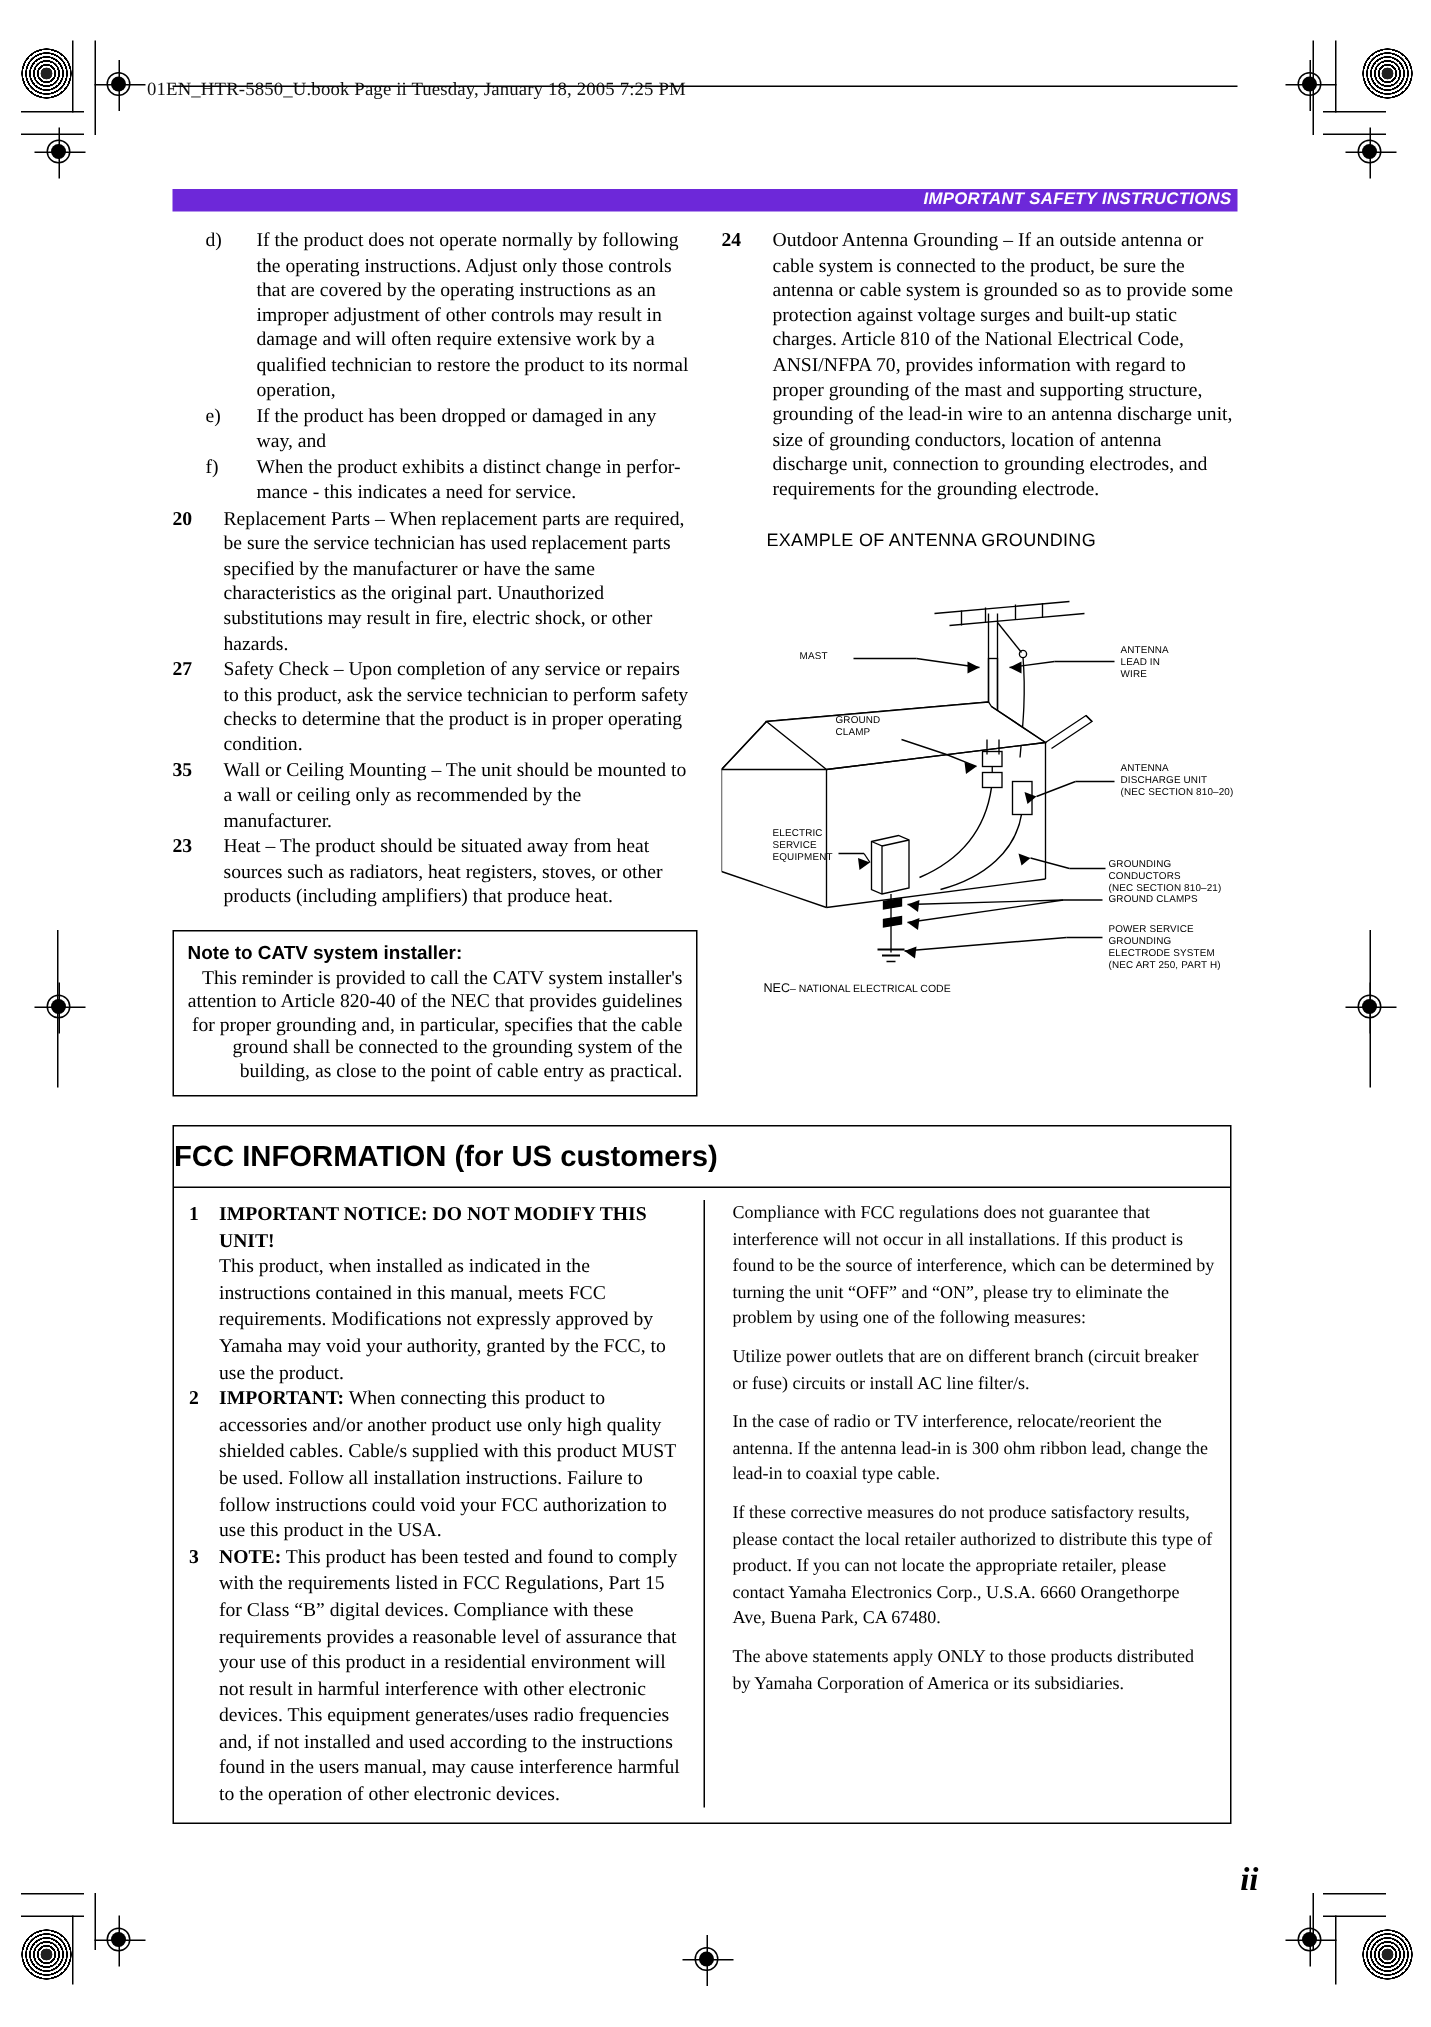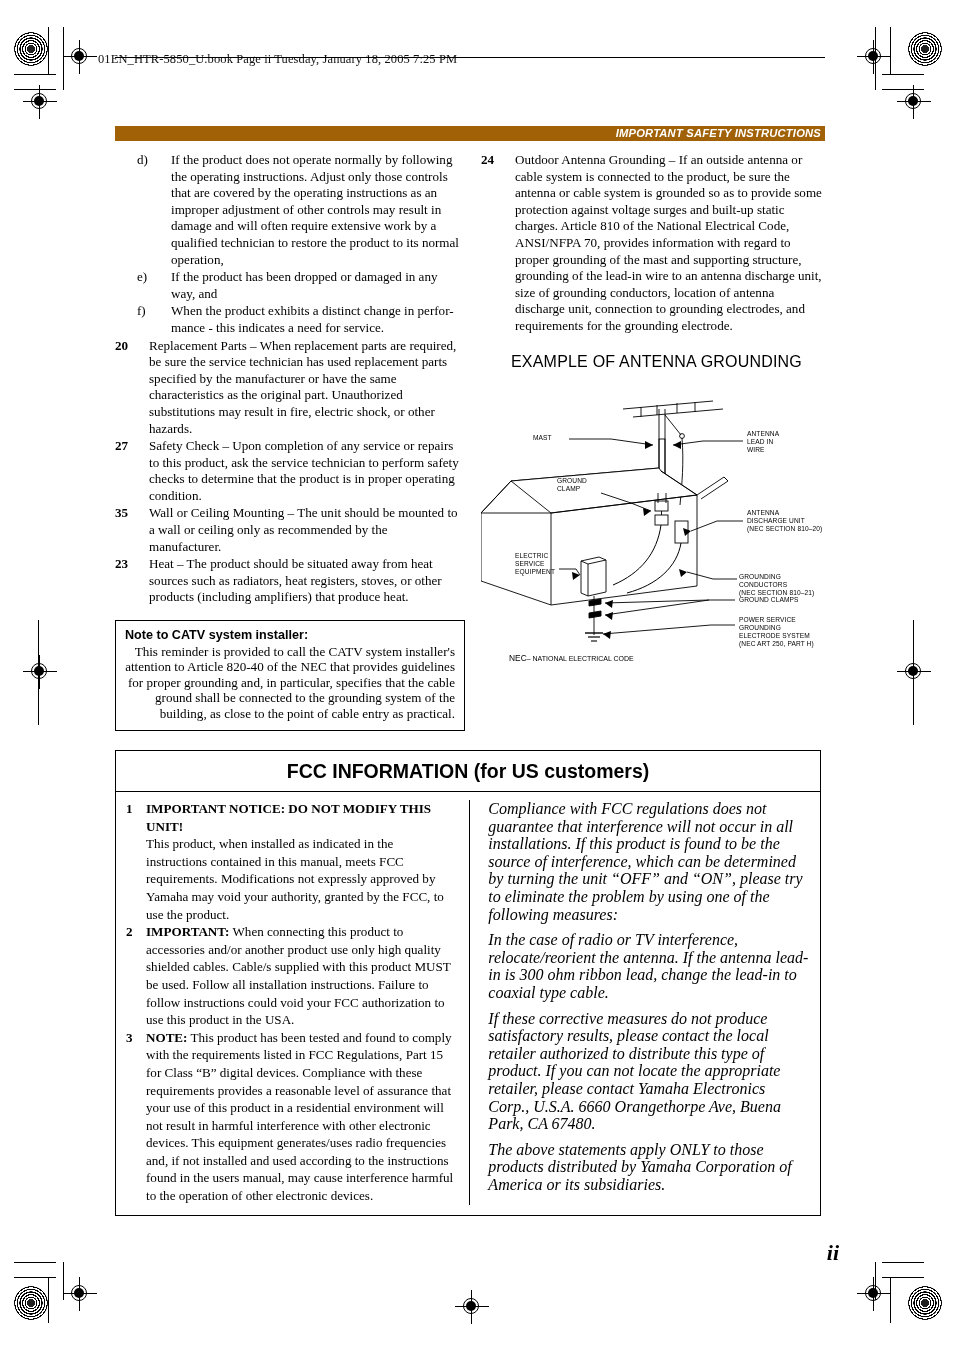--- a/index.html
+++ b/index.html
@@ -73,21 +73,21 @@
   .hrule-top {
     position: absolute;
     left: 0; top: 7px;
     width: 710px; height: 1.4px;
     background: #000;
   }
   .header-bar {
     position: absolute;
     left: 0; top: 76px;
     width: 710px; height: 15px;
-    background: #a16207;
+    background: #6d28d9;
   }
   .header-bar span {
     position: absolute;
     right: 4px; top: 0px;
     color: #fff;
     font-family: "Liberation Sans", sans-serif;
     font-weight: bold;
     font-style: italic;
     font-size: 11.2px;
     letter-spacing: 0.2px;
@@ -143,21 +143,21 @@
   .diagram-wrap {
     position: relative;
     width: 344px;
     height: 312px;
     margin-top: 18px;
   }
   .diagram-title {
     position: absolute;
     left: 30px; top: 0px;
     font-family: "Liberation Sans", sans-serif;
-    font-size: 16px;
+    font-size: 12px;
     letter-spacing: 0.2px;
   }
   .diagram-svg { position: absolute; left: 0; top: 0; }
   .dlabel {
     position: absolute;
     font-family: "Liberation Sans", sans-serif;
     font-size: 6.6px;
     line-height: 8.2px;
     letter-spacing: 0.1px;
     color: #000;
@@ -175,21 +175,21 @@
   
   .fcc-box {
     position: absolute;
     left: 0;
     top: 700px;
     width: 706px;
     border: 1.6px solid #000;
     box-sizing: border-box;
   }
   .fcc-title {
-    text-align: center;
+    text-align: left;
     font-family: "Liberation Sans", sans-serif;
     font-weight: bold;
     font-size: 19.5px;
     padding: 9px 0 8px 0;
     border-bottom: 1.2px solid #000;
   }
   .fcc-cols {
     display: flex;
     padding: 8px 10px 10px 10px;
   }
@@ -198,24 +198,23 @@
   .fcc-col-r { width: 330px; padding-left: 18px; }
   .fcc-item {
     display: flex;
     font-size: 13.1px;
     line-height: 17.6px;
   }
   .fcc-item .num { width: 20px; flex: 0 0 20px; font-weight: bold; }
   .fcc-item .body { flex: 1; }
   .fcc-item .body b { font-weight: bold; }
   .fcc-para {
-    font-size: 16px;
+    font-size: 12px;
     line-height: 17.6px;
     margin-bottom: 8px;
-    font-style: italic;
   }
 
   .page-num {
     position: absolute;
     right: 115px;
     bottom: 85px;
     font-family: "Liberation Serif", serif;
     font-weight: bold;
     font-size: 22px;
     font-style: italic;
@@ -511,20 +510,21 @@
             <b>NOTE:</b><span> This product has been tested and found to comply with the requirements listed in FCC Regulations, Part 15 for Class “B” digital devices. Compliance with these requirements provides a reasonable level of assurance that your use of this product in a residential environment will not result in harmful interference with other electronic devices.</span>
             <span>This equipment generates/uses radio frequencies and, if not installed and used according to the instructions found in the users manual, may cause interference harmful to the operation of other electronic devices.</span>
           </div>
         </div>
       </div>
 
       <div class="fcc-divider"></div>
 
       <div class="fcc-col-r">
         <div class="fcc-para">Compliance with FCC regulations does not guarantee that interference will not occur in all installations. If this product is found to be the source of interference, which can be determined by turning the unit “OFF” and “ON”, please try to eliminate the problem by using one of the following measures:</div>
+        <div class="fcc-para">Utilize power outlets that are on different branch (circuit breaker or fuse) circuits or install AC line filter/s.</div>
         <div class="fcc-para">In the case of radio or TV interference, relocate/reorient the antenna. If the antenna lead-in is 300 ohm ribbon lead, change the lead-in to coaxial type cable.</div>
         <div class="fcc-para">If these corrective measures do not produce satisfactory results, please contact the local retailer authorized to distribute this type of product. If you can not locate the appropriate retailer, please contact Yamaha Electronics Corp., U.S.A. 6660 Orangethorpe Ave, Buena Park, CA 67480.</div>
         <div class="fcc-para">The above statements apply ONLY to those products distributed by Yamaha Corporation of America or its subsidiaries.</div>
       </div>
 
     </div>
   </div>
 
 </div>
 

